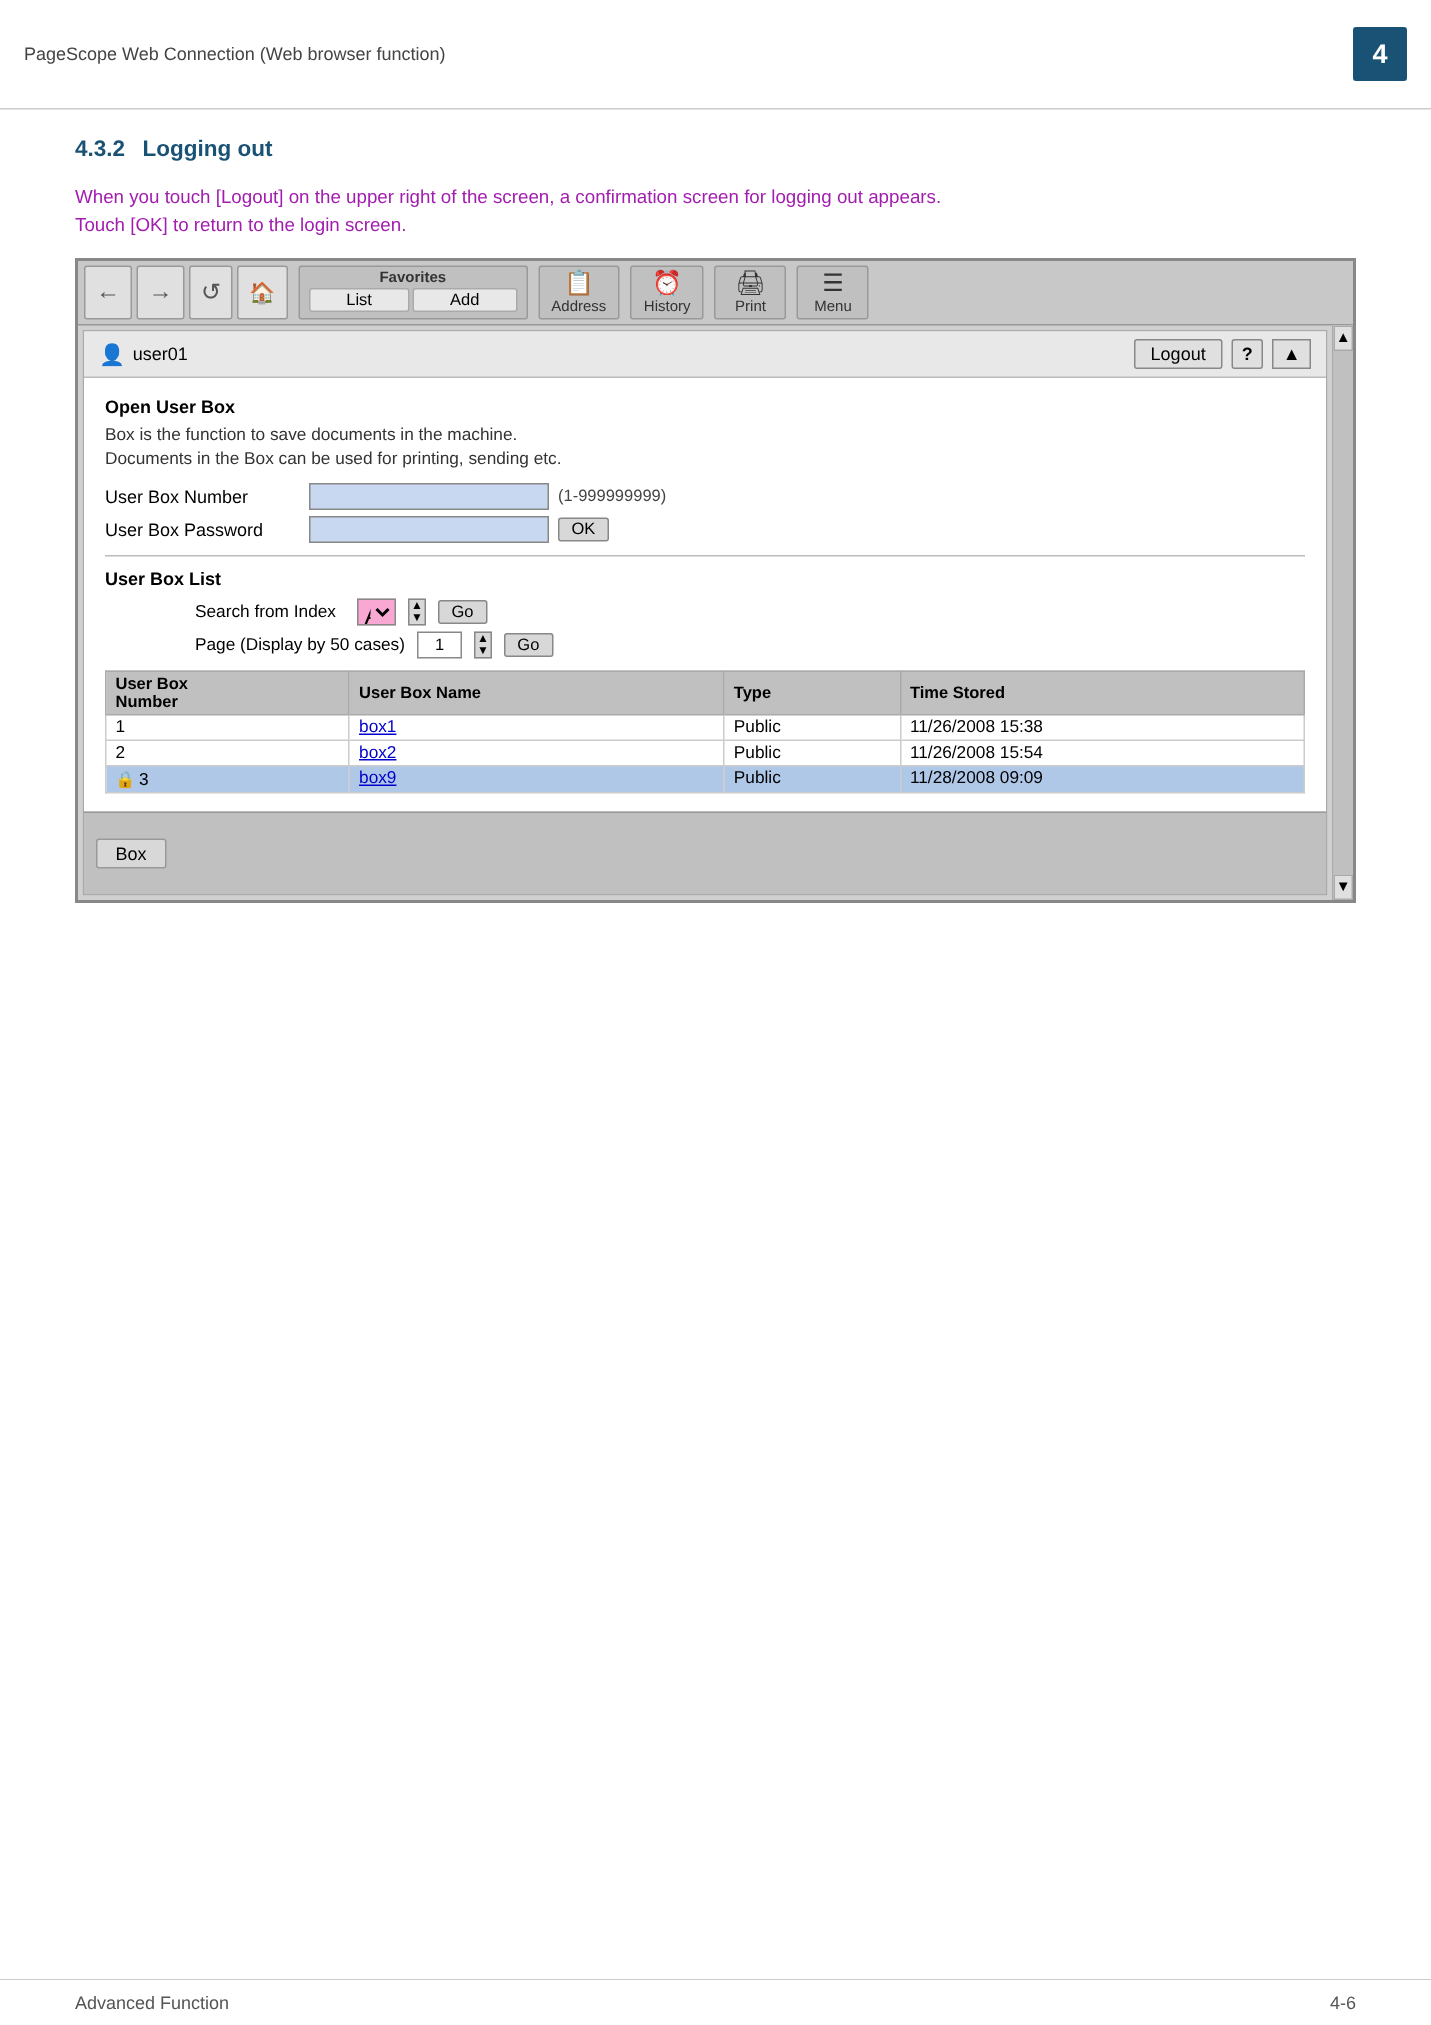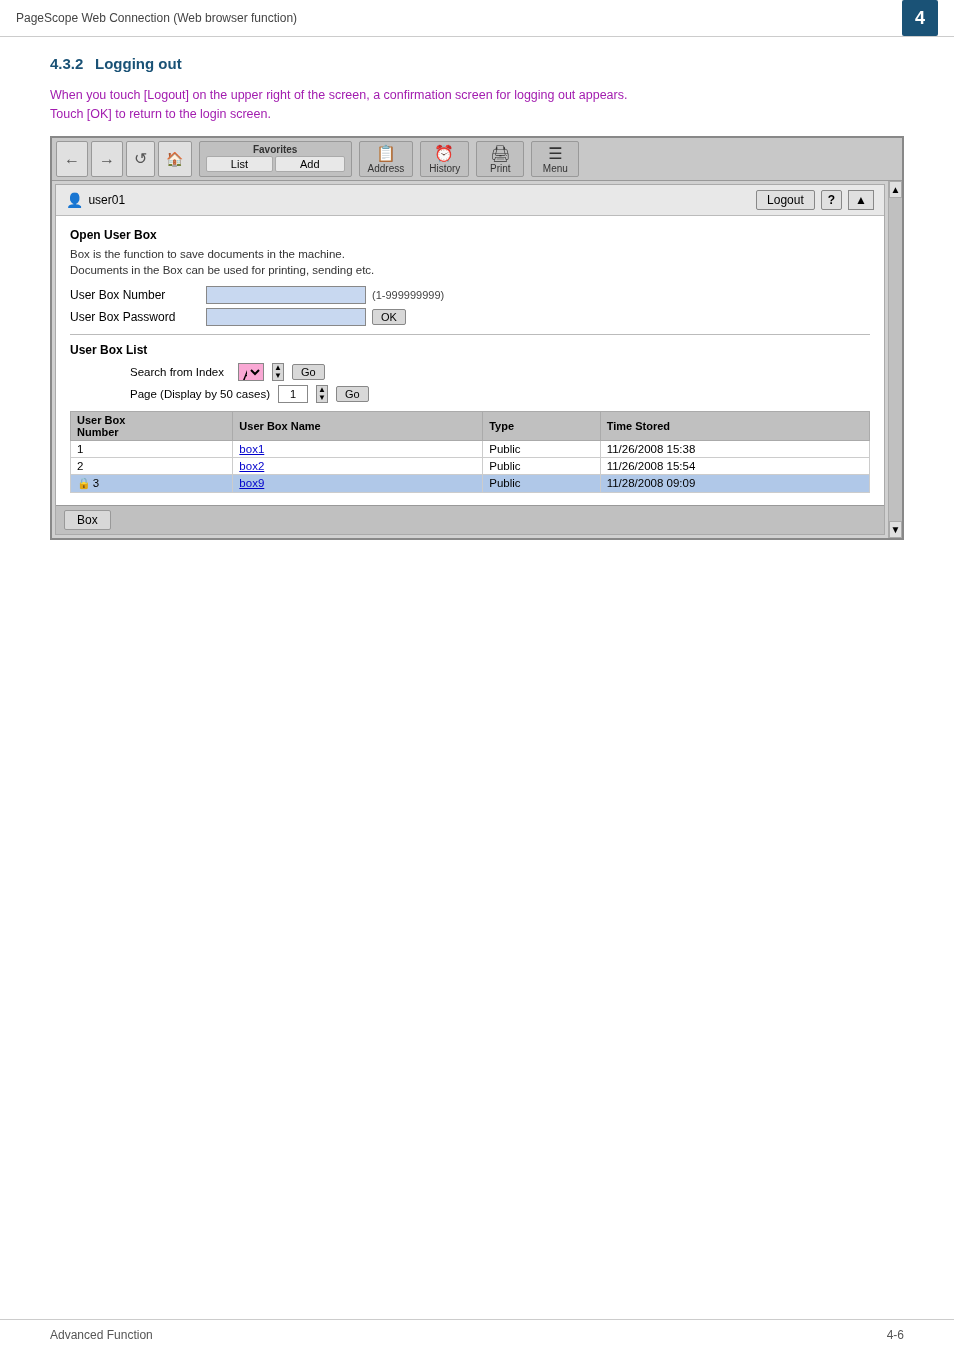--- a/index.html
+++ b/index.html
@@ -10,21 +10,21 @@
       color: #000;
       width: 954px;
       min-height: 1350px;
     }
 
     
     .top-bar {
       display: flex;
       align-items: center;
       justify-content: space-between;
-      padding: 0 16px;
+      padding: 18px 16px;
       border-bottom: 1px solid #ccc;
     }
     .top-bar-left {
       font-size: 12px;
       color: #444;
     }
     .page-number-badge {
       background: #1a5276;
       color: #fff;
       font-size: 18px;
@@ -343,21 +343,21 @@
     }
     .lock-icon {
       font-size: 11px;
       margin-right: 2px;
     }
 
     
     .bottom-bar {
       background: #c0c0c0;
       border-top: 1px solid #999;
-      padding: 4px 8px;
+      padding: 17px 8px;
       font-size: 12px;
     }
     .bottom-tab {
       display: inline-block;
       background: #d8d8d8;
       border: 1px solid #999;
       border-radius: 2px;
       padding: 2px 12px;
       cursor: pointer;
       font-size: 12px;

